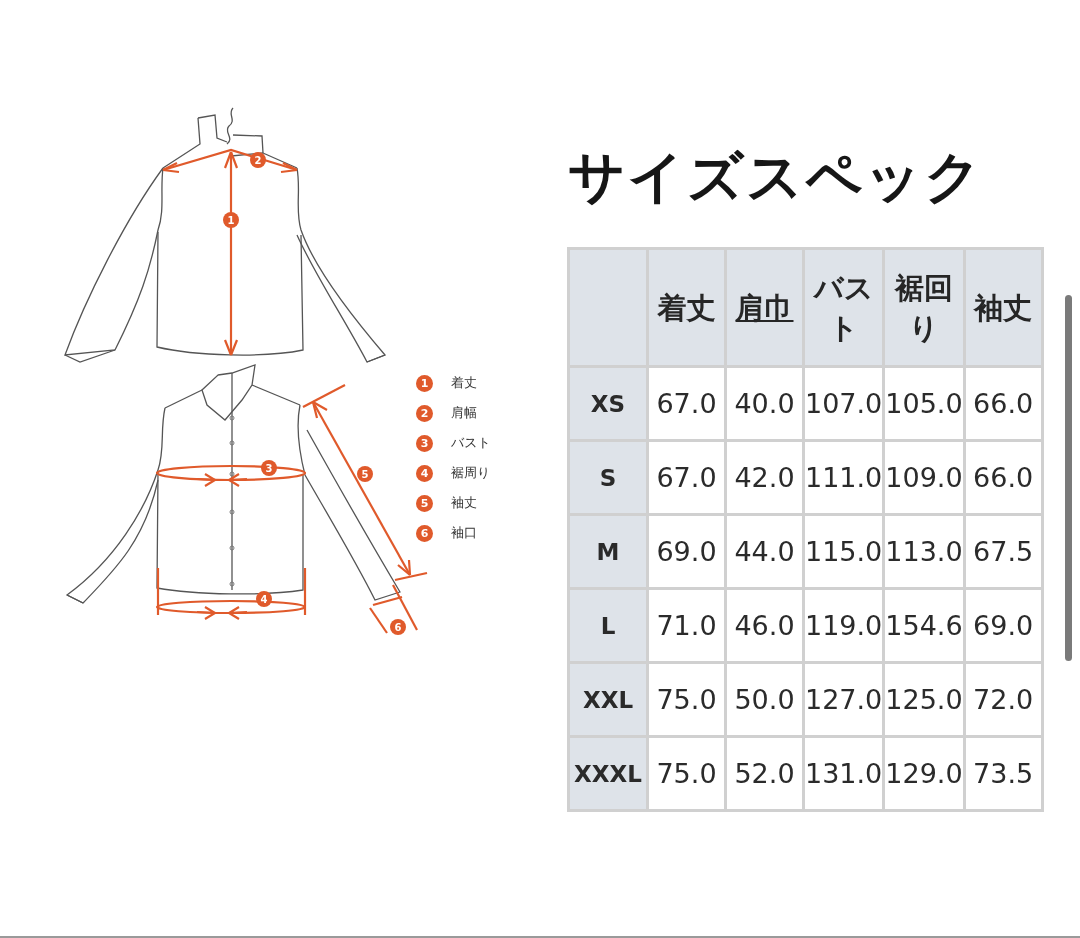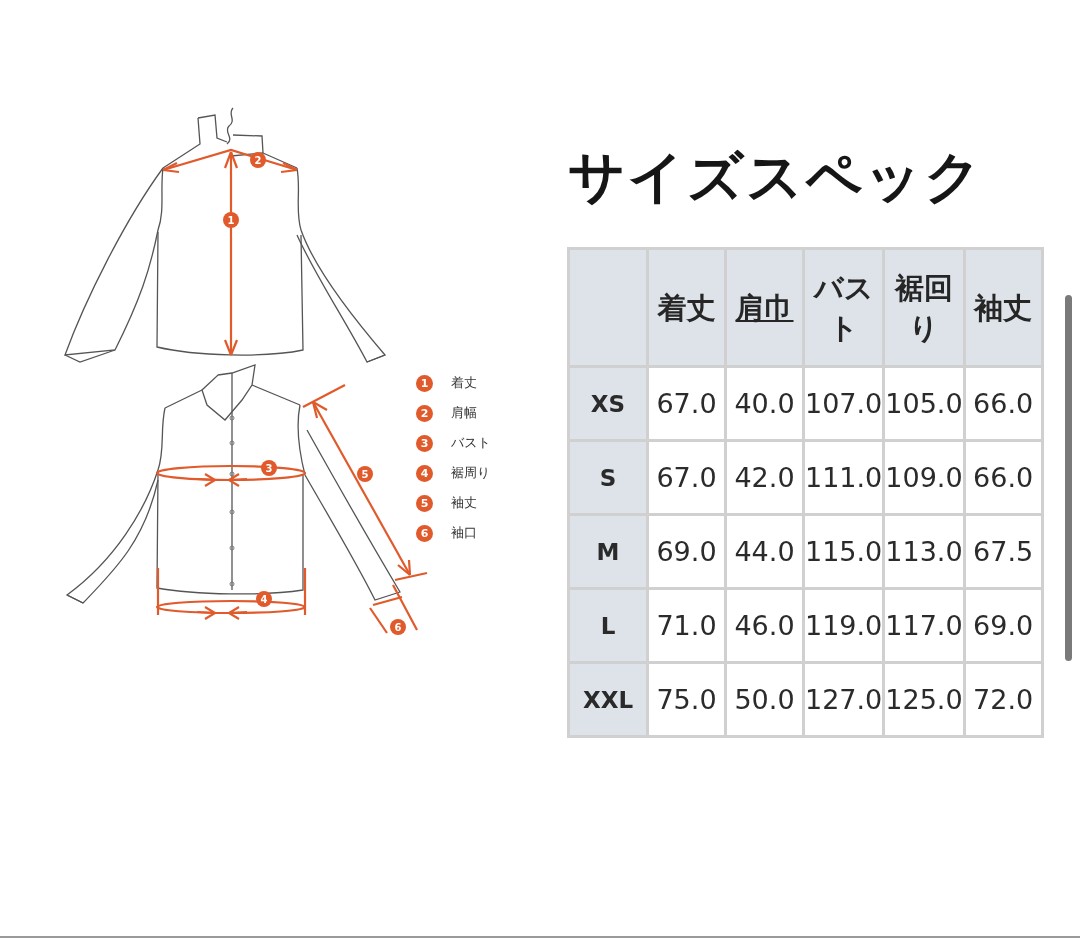--- a/index.html
+++ b/index.html
@@ -204,28 +204,36 @@
       <td class="val">44.0</td>
       <td class="val">115.0</td>
       <td class="val">113.0</td>
       <td class="val">67.5</td>
     </tr>
     <tr>
       <td class="size">L</td>
       <td class="val">71.0</td>
       <td class="val">46.0</td>
       <td class="val">119.0</td>
-      <td class="val">117.0</td>
+      <td class="val">154.6</td>
       <td class="val">69.0</td>
     </tr>
     <tr>
       <td class="size">XXL</td>
       <td class="val">75.0</td>
       <td class="val">50.0</td>
       <td class="val">127.0</td>
       <td class="val">125.0</td>
       <td class="val">72.0</td>
     </tr>
+    <tr>
+      <td class="size">XXXL</td>
+      <td class="val">75.0</td>
+      <td class="val">52.0</td>
+      <td class="val">131.0</td>
+      <td class="val">129.0</td>
+      <td class="val">73.5</td>
+    </tr>
   </tbody>
 </table>
 
 <div class="scrollbar"></div>
 <div class="bottom-line"></div>
 
 </body></html>

